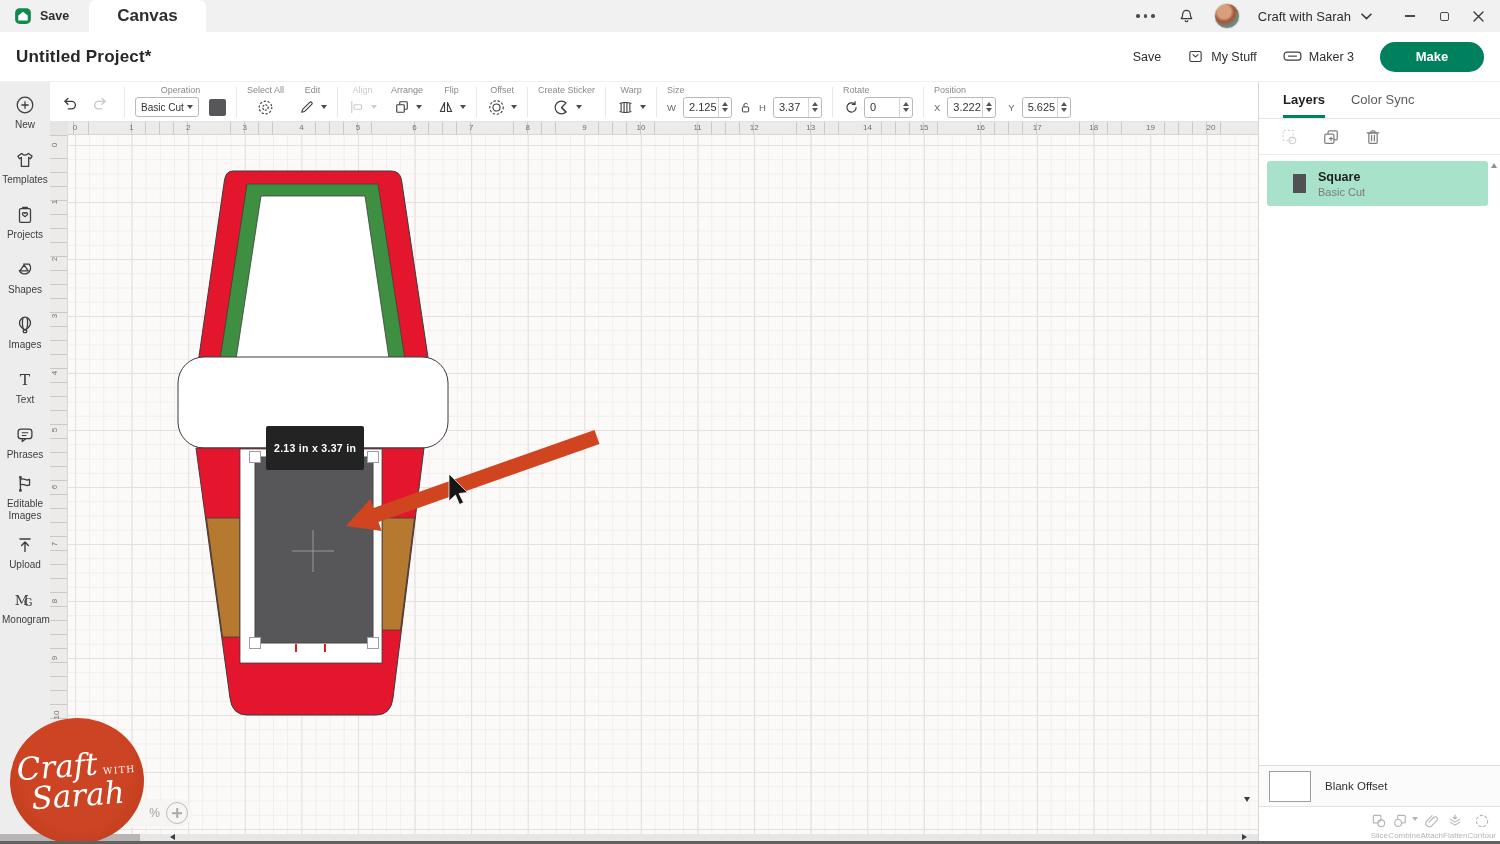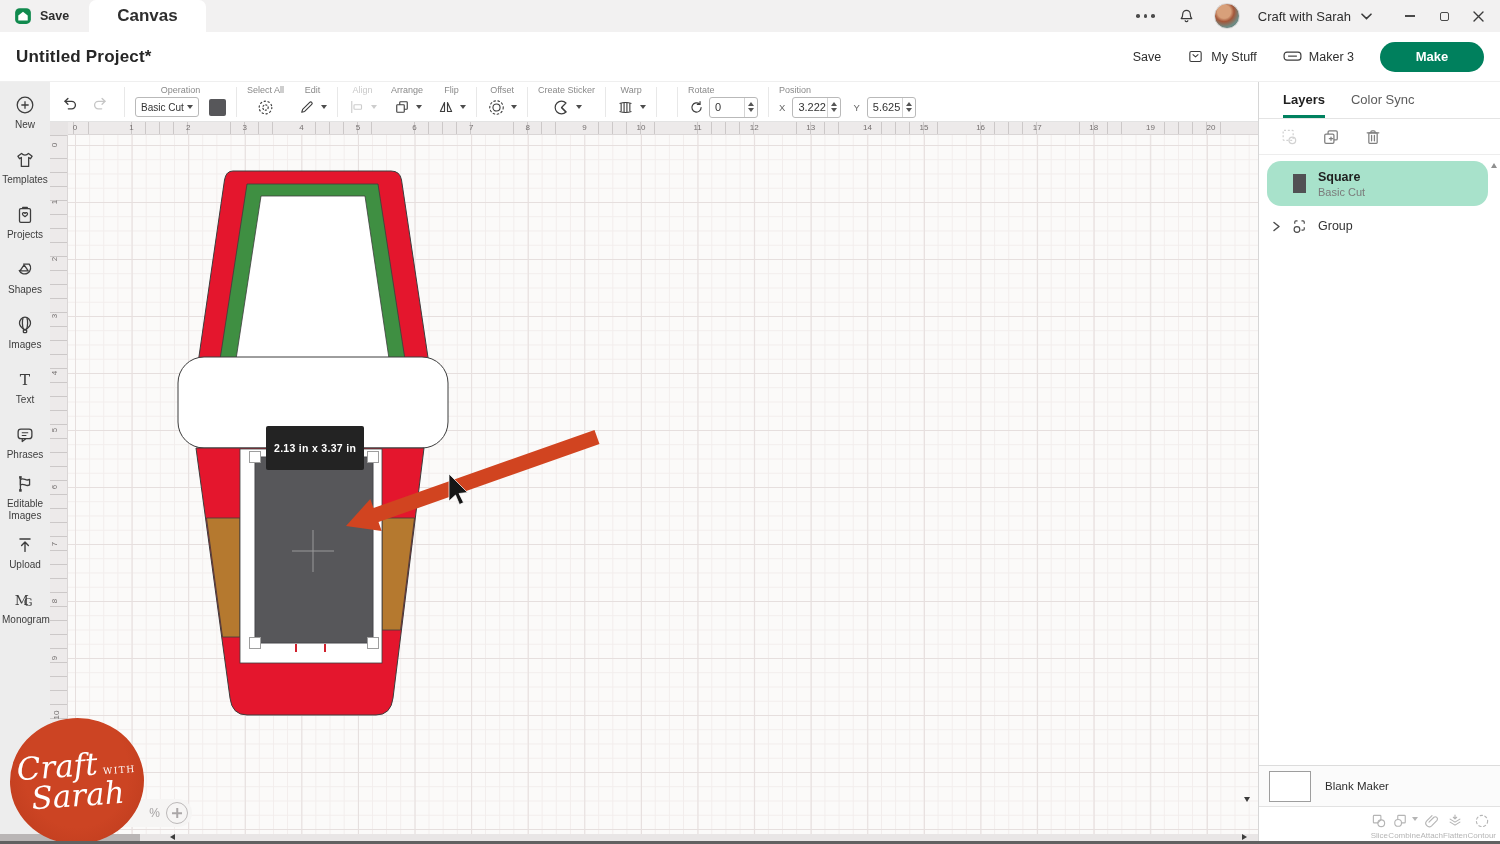--- a/index.html
+++ b/index.html
@@ -100,21 +100,21 @@
 .bottom-edge{position:absolute;left:0;top:841px;width:1500px;height:3px;background:#616161;z-index:8}
 
 
 .rpanel{width:242px;border-left:1px solid #d6d6d6;background:#fff;display:flex;flex-direction:column;position:relative}
 .rtabs{height:37px;display:flex;gap:26px;padding-left:24px;border-bottom:1px solid #e4e4e4}
 .rtab{display:flex;align-items:center;font-size:13px;color:#5c5c5c;border-bottom:3px solid transparent;padding-top:2px}
 .rtab.active{color:#1f1f1f;font-weight:700;border-bottom-color:#00815f}
 .ractions{height:36px;display:flex;align-items:center;gap:22px;padding-left:20px;border-bottom:1px solid #ededed}
 .rlist{flex:1;position:relative;padding-top:6px}
 .scroll-up{position:absolute;right:3px;top:8px;width:0;height:0;border-left:3.5px solid transparent;border-right:3.5px solid transparent;border-bottom:5px solid #8f8f8f}
-.layer-row-sel{margin:0 12px 0 8px;height:45px;background:#a8e2cb;border-radius:14px;display:flex;align-items:center;padding-left:26px;gap:12px}
+.layer-row-sel{margin:0 12px 0 8px;height:45px;background:#a8e2cb;border-radius:3px;display:flex;align-items:center;padding-left:26px;gap:12px}
 .layer-thumb{width:13px;height:19px;background:#515154}
 .layer-name{font-size:12.5px;font-weight:700;color:#1f1f1f}
 .layer-sub{font-size:11px;color:#7b7b7b;margin-top:2px}
 .group-row{height:40px;display:flex;align-items:center;gap:9px;padding-left:13px;color:#333;font-size:12.5px}
 .blank-row{border-top:1px solid #dcdcdc;height:41px;background:#fbfbfb;display:flex;align-items:center;gap:14px;padding-left:10px}
 .blank-swatch{width:42px;height:31px;background:#fff;border:1px solid #9e9e9e}
 .blank-lbl{font-size:11.5px;color:#2f2f2f}
 .rfooter{border-top:1px solid #e2e2e2;height:38px;display:flex;justify-content:flex-end;align-items:center;padding:2px 4px}
 .rf-item{display:flex;flex-direction:column;align-items:center;gap:1px;color:#b5b5b5}
 .rf-item span{font-size:8px}
@@ -388,20 +388,45 @@
             <svg class="ic" width="19" height="19" viewBox="0 0 24 24" fill="none" stroke="#3d3d3d" stroke-width="1.4">
                 <path d="M4.5 7 Q12 4.5 19.5 7"></path>
                 <path d="M4.5 17 Q12 19.5 19.5 17"></path>
                 <path d="M6.5 6.7 V16.6 M10.2 5.8 V17.6 M13.8 5.8 V17.6 M17.5 6.7 V16.6"></path>
               </svg>
             <div class="ddown"></div>
           </div>
         </div>
         <div class="tdiv"></div>
 
+        <div class="tgroup">
+          <div class="tlabel" style="align-self:flex-start">Size</div>
+          <div class="tctrl">
+            <span class="axlbl">W</span>
+            <div class="numbox">
+              <input value="2.125" style="">
+              <div class="stepper">
+                  <div class="up"></div>
+                  <div class="dn"></div>
+                </div>
+            </div>
+            <svg class="ic" width="15" height="15" viewBox="0 0 24 24" fill="none" stroke="#3d3d3d" stroke-width="1.6" stroke-linejoin="round" style="margin:0 2px">
+                <rect x="7" y="11" width="10" height="8" rx="1.5"></rect>
+                <path d="M9.5 11 V8.2 a3 3 0 0 1 5.8-1"></path>
+              </svg>
+            <span class="axlbl">H</span>
+            <div class="numbox">
+              <input value="3.37" style="">
+              <div class="stepper">
+                  <div class="up"></div>
+                  <div class="dn"></div>
+                </div>
+            </div>
+          </div>
+        </div>
         <div class="tdiv"></div>
 
         <div class="tgroup">
           <div class="tlabel" style="align-self:flex-start">Rotate</div>
           <div class="tctrl">
             <svg class="ic" width="17" height="17" viewBox="0 0 24 24" fill="none" stroke="#3d3d3d" stroke-width="1.7" stroke-linecap="round">
                 <path d="M18.5 12 a6.5 6.5 0 1 1-2-4.7"></path>
                 <path d="M17 3.8 V7.6 H13.2" stroke-linejoin="round"></path>
               </svg>
             <div class="numbox">
@@ -544,35 +569,25 @@
 
       <div class="rlist">
         <div class="scroll-up"></div>
         <div class="layer-row-sel">
           <div class="layer-thumb"></div>
           <div>
             <div class="layer-name">Square</div>
             <div class="layer-sub">Basic Cut</div>
           </div>
         </div>
-        <div class="group-row">
-          <svg class="ic" width="9" height="11" viewBox="0 0 9 11" fill="none" stroke="#4c4c4c" stroke-width="1.5" stroke-linecap="round" stroke-linejoin="round">
-              <path d="M2 1.5 L7 5.5 L2 9.5"></path>
-            </svg>
-          <svg class="ic" width="19" height="19" viewBox="0 0 24 24" fill="none" stroke="#4c4c4c" stroke-width="1.5">
-              <path d="M6 8.5 V6.5 Q6 5 7.5 5 H9.5 M14.5 5 H16.5 Q18 5 18 6.5 V8.5 M18 13 V15 Q18 16.5 16.5 16.5 H14.5 M9 16.5 H7.5"></path>
-              <circle cx="8.8" cy="15.8" r="3.6" fill="#fff"></circle>
-            </svg>
-          <span>Group</span>
-        </div>
       </div>
 
       <div class="blank-row">
         <div class="blank-swatch"></div>
-        <div class="blank-lbl">Blank Maker</div>
+        <div class="blank-lbl">Blank Offset</div>
       </div>
 
       <div class="rfooter">
         <div class="rf-item">
           <svg class="ic" width="18" height="18" viewBox="0 0 24 24" fill="none" stroke="#b5b5b5" stroke-width="1.5">
               <rect x="4.5" y="4.5" width="10" height="10" rx="1"></rect>
               <circle cx="15" cy="15" r="4.5" fill="#fff"></circle>
               <path d="M10.5 14.5 L14.5 10.5" stroke-linecap="round"></path>
             </svg>
           <span>Slice</span>

